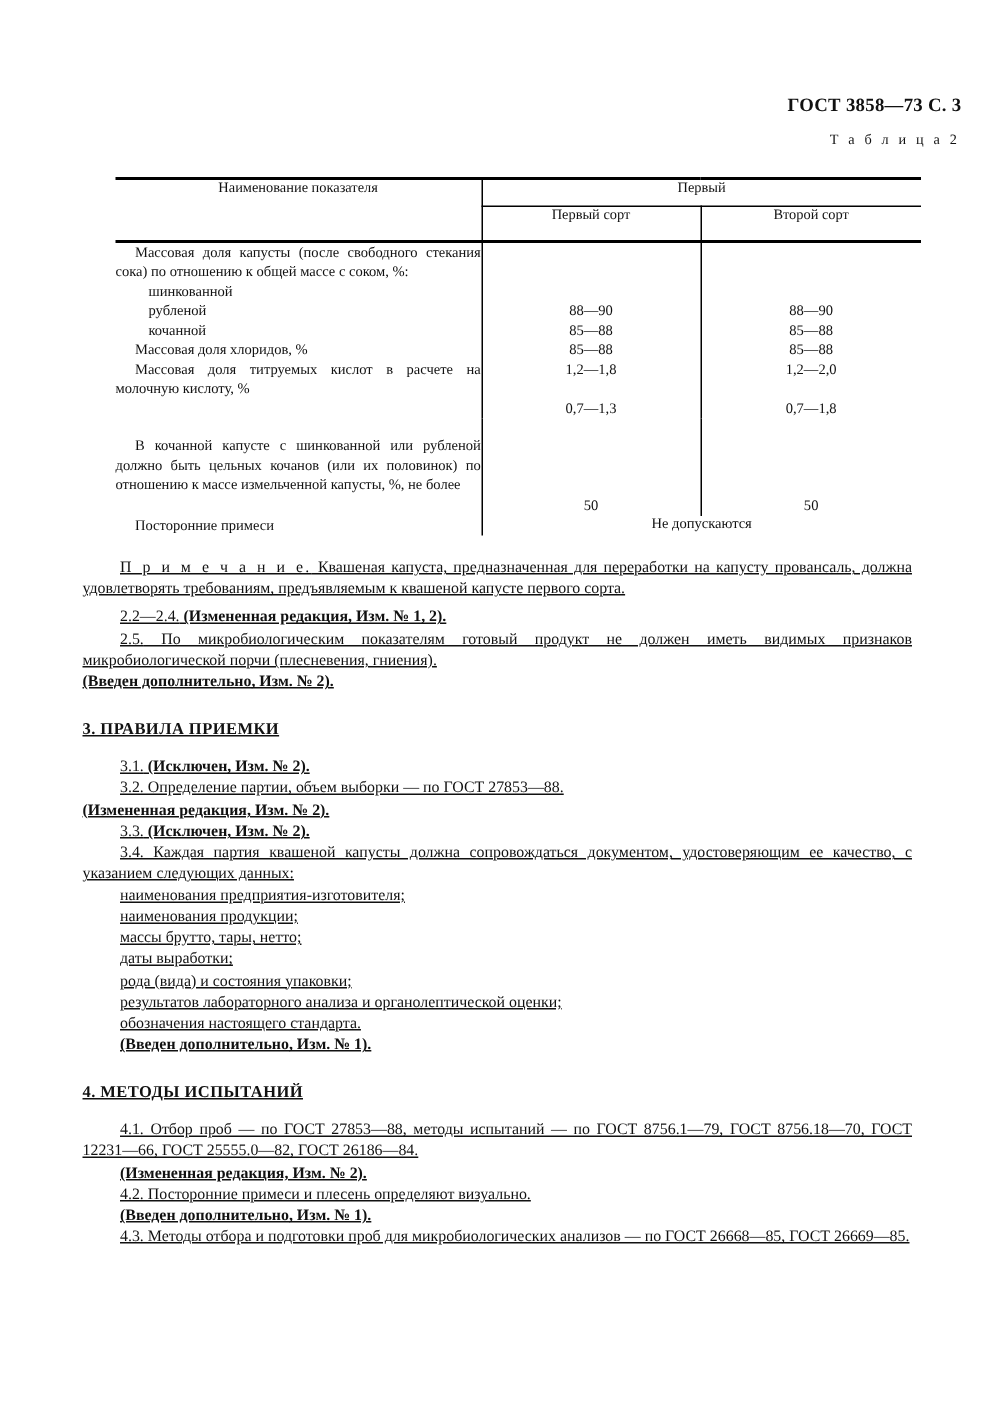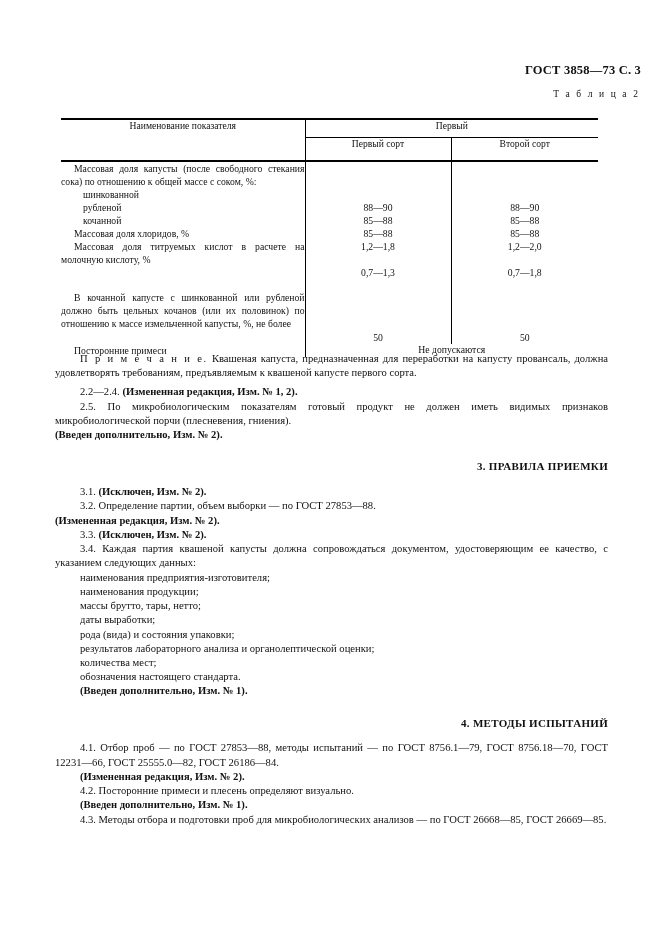--- a/index.html
+++ b/index.html
@@ -36,21 +36,21 @@
     position: absolute;
     top: 89px;
     right: 53px;
     font-size: 9.5px;
     letter-spacing: 2.1px;
     white-space: nowrap;
   }
   
   .tbl-wrap {
     position: absolute;
-    left: 61px;
+    left: 77px;
     top: 118px;
     width: 537px;
   }
   table.norms {
     border-collapse: collapse;
     width: 537px;
     table-layout: fixed;
     font-size: 9.6px;
   }
   table.norms td, table.norms th {
@@ -93,40 +93,41 @@
   .ind2 { display: block; padding-left: 22px; }
   .vspacer { display: block; height: 11.5px; }
   .valline { display: block; }
   .valblank { display: block; visibility: hidden; }
   .row-foreign td { padding-top: 9px; padding-bottom: 4px; }
   .span-center { text-align: center; font-size: 9.7px; }
   
   .body {
     position: absolute;
     left: 55px;
-    top: 352px;
+    top: 372px;
     width: 553px;
     font-size: 10.6px;
     line-height: 1.345;
+    text-decoration: underline;
   }
   p {
     margin: 0;
     text-align: justify;
     text-justify: inter-word;
   }
   p.ind { text-indent: 25px; }
   p.noindent { text-indent: 0; }
   p.listitem { text-indent: 25px; }
   .b { font-weight: bold; }
   .spaced { letter-spacing: 1.6px; }
   h2.section {
     margin: 0;
     font-size: 11px;
     font-weight: bold;
-    text-align: right;
+    text-align: left;
     letter-spacing: 0.3px;
   }
   .gap-sm  { height: 5px; }
   .gap-md  { height: 11px; }
   .gap-lg  { height: 17px; }
 </style>
 </head>
 <body>
 
 <div class="page">
@@ -241,21 +242,20 @@
     <p class="ind"><span>3.3.</span><span class="b">  (Исключен, Изм. № 2).</span></p>
 
     <p class="ind">3.4.  Каждая партия квашеной капусты должна сопровождаться документом, удостоверяющим ее качество, с указанием следующих данных:</p>
 
     <p class="listitem">наименования предприятия-изготовителя;</p>
     <p class="listitem">наименования продукции;</p>
     <p class="listitem">массы брутто, тары, нетто;</p>
     <p class="listitem">даты выработки;</p>
     <p class="listitem">рода (вида) и состояния упаковки;</p>
     <p class="listitem">результатов лабораторного анализа и органолептической оценки;</p>
-    <p class="listitem">количества мест;</p>
     <p class="listitem">обозначения настоящего стандарта.</p>
 
 
     <p class="ind b">(Введен дополнительно, Изм. № 1).</p>
 
     <div class="gap-lg"></div>
 
     <h2 class="section">4.  МЕТОДЫ ИСПЫТАНИЙ</h2>
 
     <div class="gap-md"></div>

